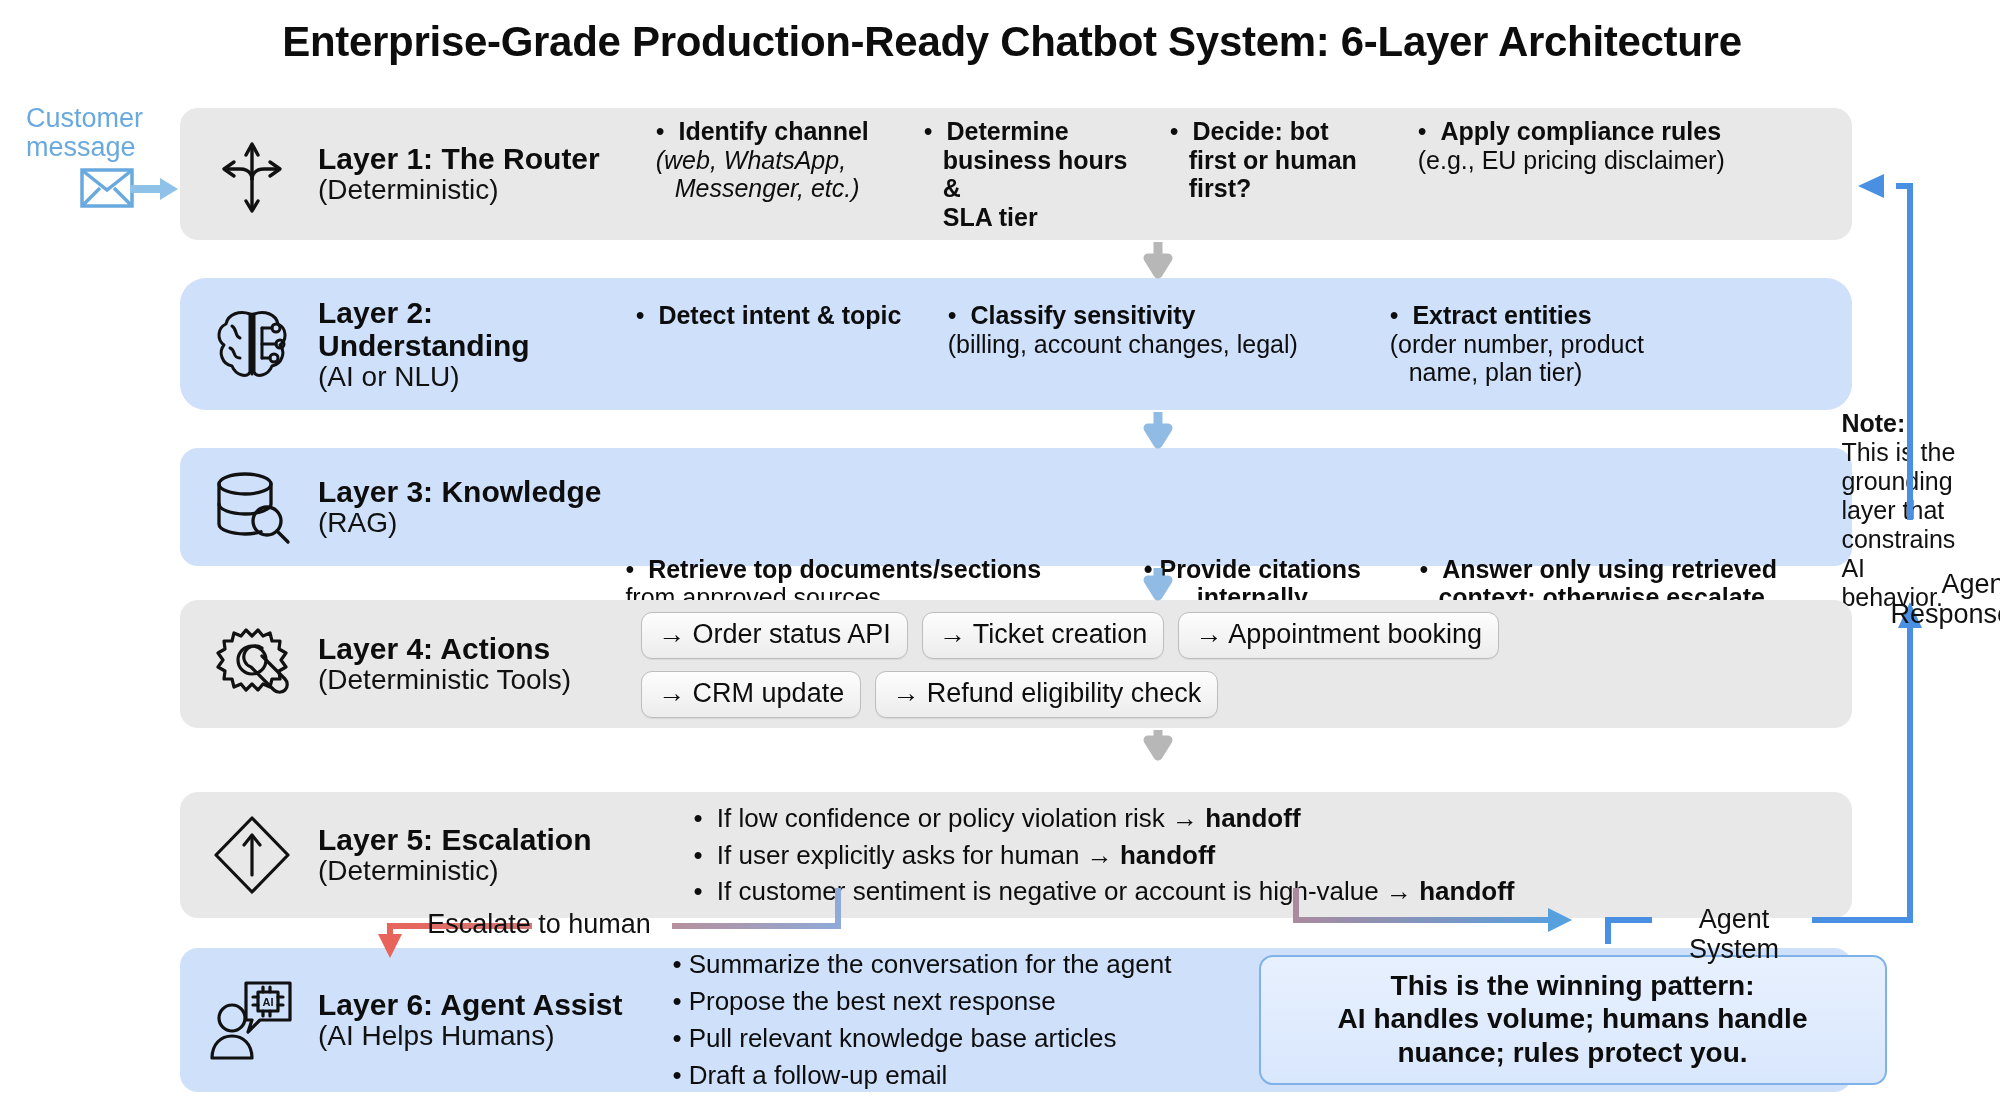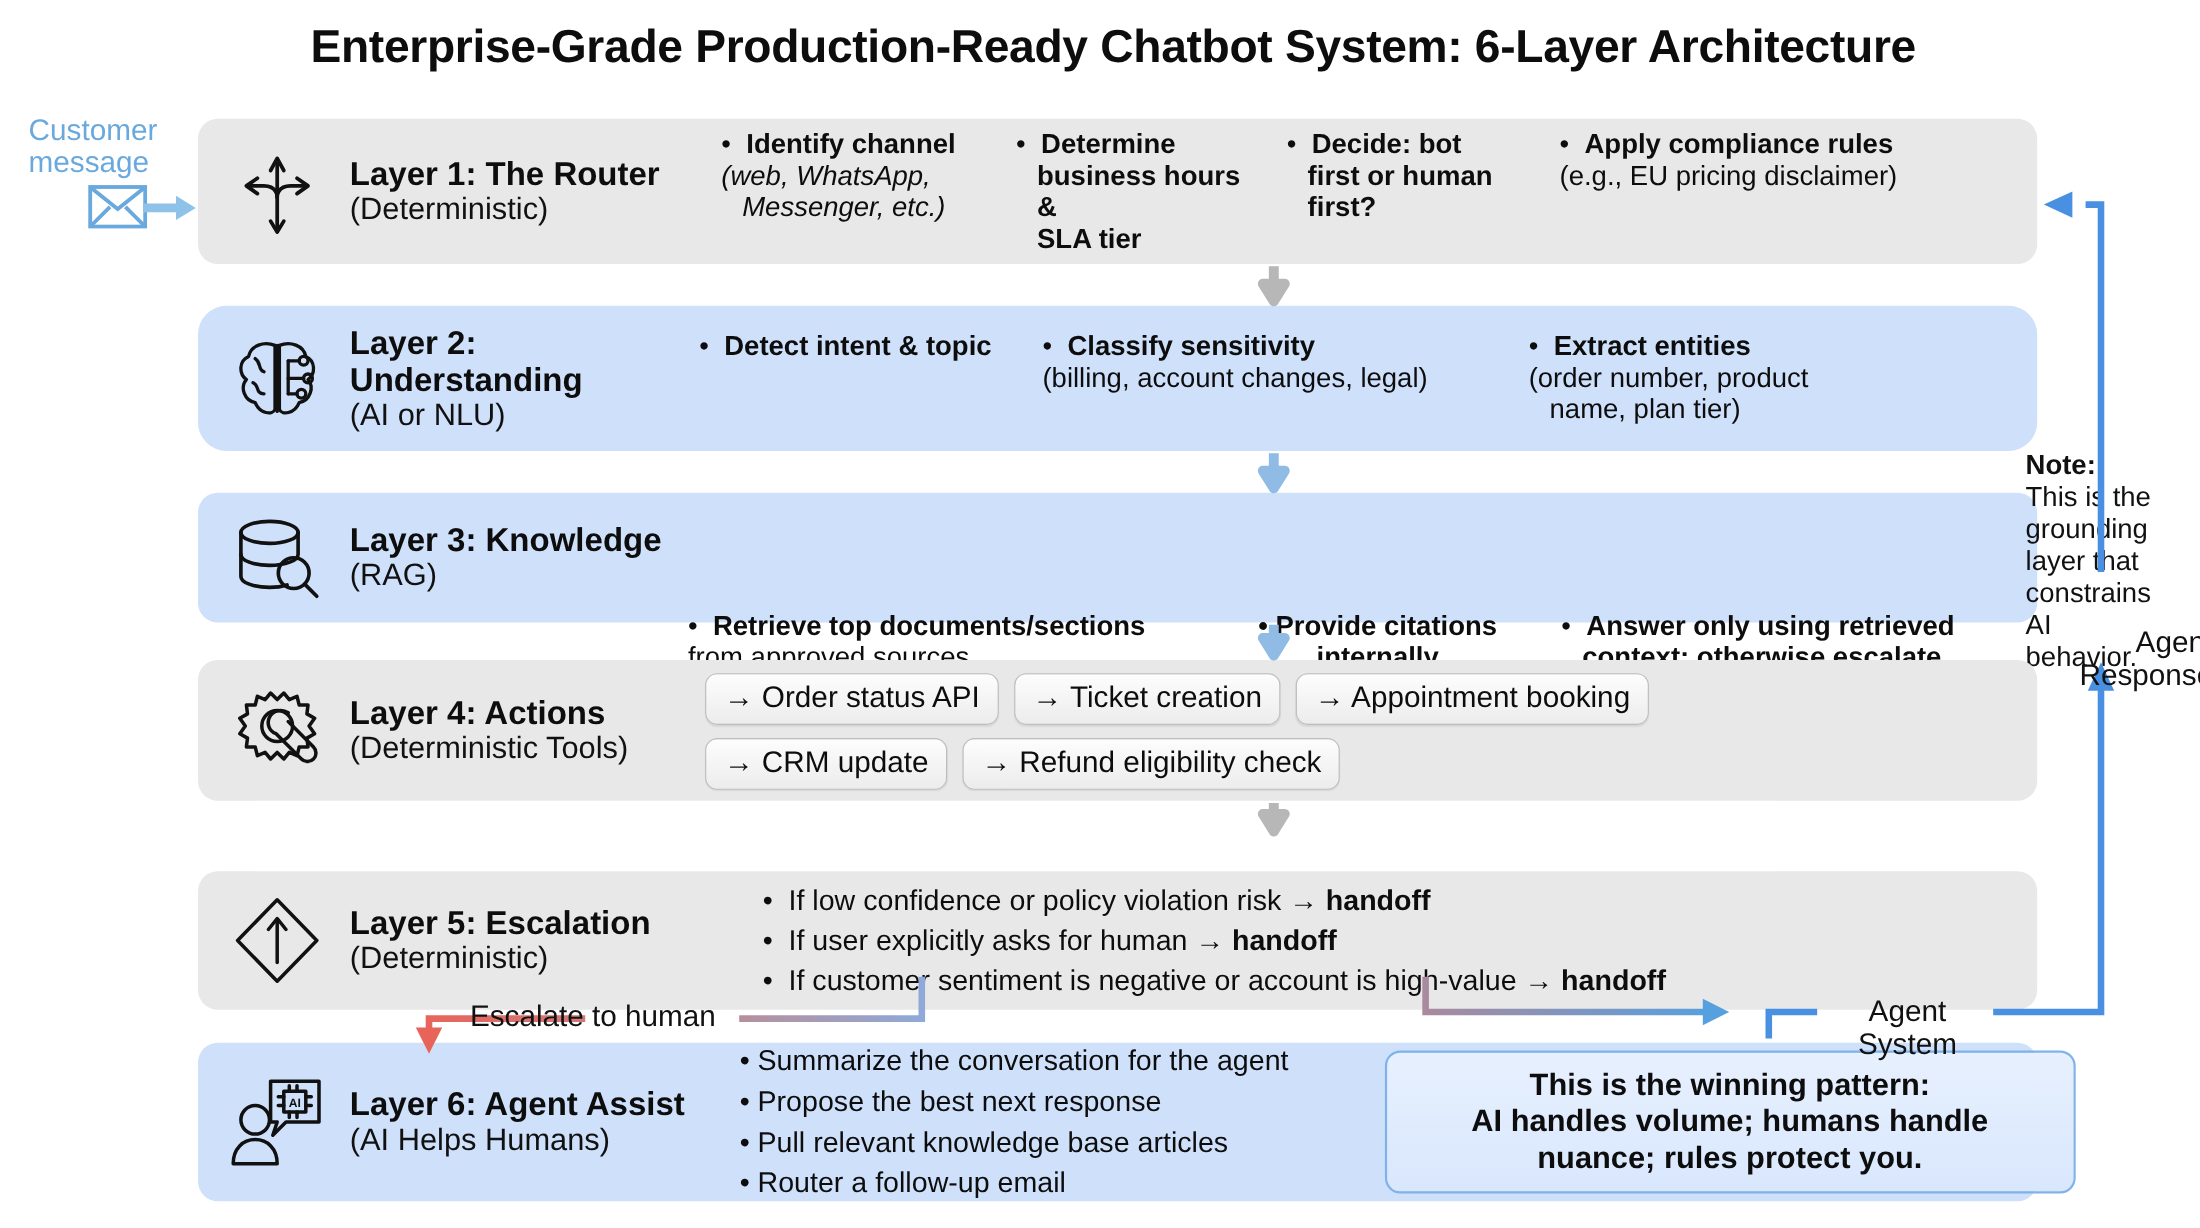--- a/index.html
+++ b/index.html
@@ -414,21 +414,21 @@
       <div class="layer-titles">
         <div class="layer-name">Layer 6: Agent Assist</div>
         <div class="layer-sub">(AI Helps Humans)</div>
       </div>
     </div>
     <div class="layer-body l6-bullets" style="padding-left:50px; align-items:center;">
       <div style="width:560px;">
         <div class="rule dot hang">Summarize the conversation for the agent</div>
         <div class="rule dot hang">Propose the best next response</div>
         <div class="rule dot hang">Pull relevant knowledge base articles</div>
-        <div class="rule dot hang">Router a follow-up email</div>
+        <div class="rule dot hang">Draft a follow-up email</div>
       </div>
       <div class="callout" style="width:580px; margin-left:26px;">This is the winning pattern:
 AI handles volume; humans handle
 nuance; rules protect you.</div>
     </div>
   </div>
 
   <svg class="overlay">
     <defs>
       <linearGradient id="escGrad" x1="1" y1="0" x2="0" y2="0">

